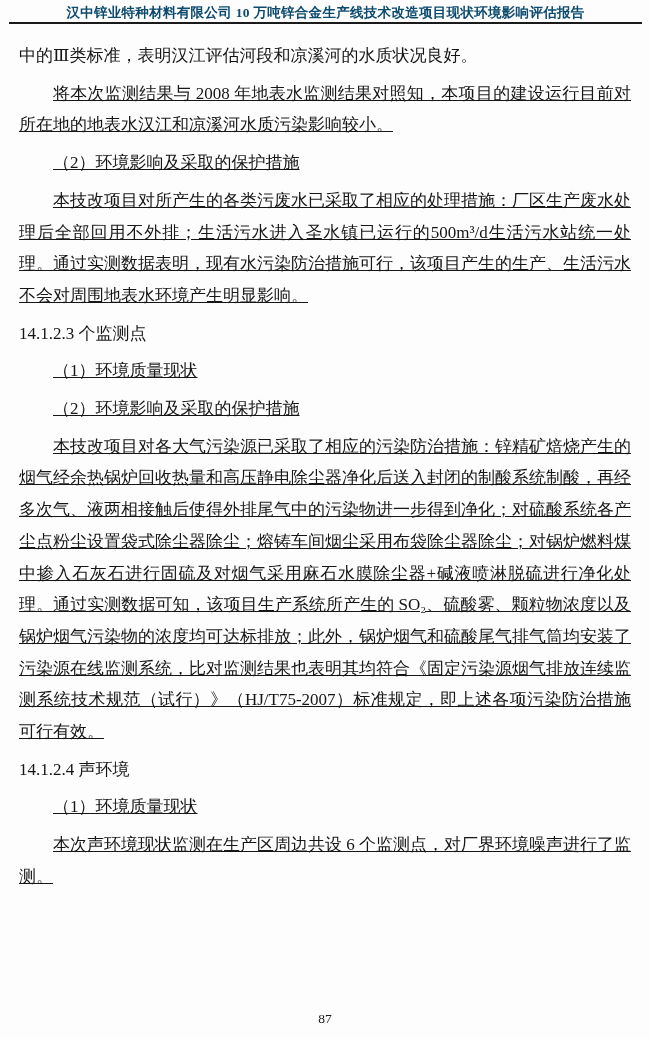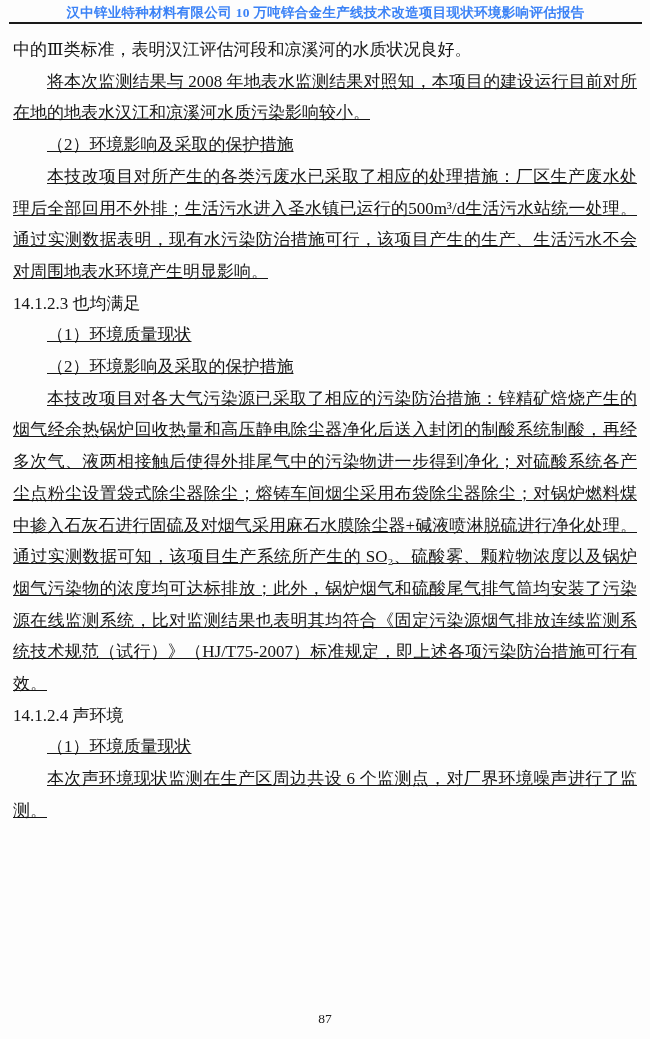--- a/index.html
+++ b/index.html
@@ -20,21 +20,21 @@
   .page-header {
     position: absolute;
     top: 4px;
     left: 9px;
     right: 8px;
     text-align: center;
     font-size: 13.5px;
     line-height: 17px;
     letter-spacing: 0.3px;
     font-weight: bold;
-    color: #3b82f6;
+    color: #0c4a6e;
     padding-bottom: 2px;
   }
   .header-rule {
     position: absolute;
     top: 22px;
     left: 9px;
     right: 8px;
     height: 0;
     border-bottom: 2px solid #1a1a1a;
   }
@@ -42,21 +42,21 @@
     position: absolute;
     top: 34px;
     left: 13px;
     width: 624px;
     font-size: 17px;
     line-height: 31.7px;
     text-align: justify;
     text-justify: inter-character;
   }
   .body-text p {
-    margin: 0;
+    margin: 6px;
     padding: 0;
     word-break: break-all;
   }
   .para-indent { text-indent: 2em; text-decoration: underline; }
   .para-cont   { text-indent: 0; }
   .sec-heading { text-indent: 0; }
   .page-footer {
     position: absolute;
     bottom: 12px;
     left: 0;
@@ -73,21 +73,21 @@
 
   <div class="page-header">汉中锌业特种材料有限公司 10 万吨锌合金生产线技术改造项目现状环境影响评估报告</div>
 
   <div class="header-rule"></div>
 
   <div class="body-text">
     <p class="para-cont">中的Ⅲ类标准，表明汉江评估河段和凉溪河的水质状况良好。</p>
     <p class="para-indent">将本次监测结果与 2008 年地表水监测结果对照知，本项目的建设运行目前对所在地的地表水汉江和凉溪河水质污染影响较小。</p>
     <p class="para-indent">（2）环境影响及采取的保护措施</p>
     <p class="para-indent">本技改项目对所产生的各类污废水已采取了相应的处理措施：厂区生产废水处理后全部回用不外排；生活污水进入圣水镇已运行的500m³/d生活污水站统一处理。通过实测数据表明，现有水污染防治措施可行，该项目产生的生产、生活污水不会对周围地表水环境产生明显影响。</p>
-    <p class="sec-heading">14.1.2.3 也均满足</p>
+    <p class="sec-heading">14.1.2.3 个监测点</p>
     <p class="para-indent">（1）环境质量现状</p>
     <p class="para-indent">（2）环境影响及采取的保护措施</p>
     <p class="para-indent">本技改项目对各大气污染源已采取了相应的污染防治措施：锌精矿焙烧产生的烟气经余热锅炉回收热量和高压静电除尘器净化后送入封闭的制酸系统制酸，再经多次气、液两相接触后使得外排尾气中的污染物进一步得到净化；对硫酸系统各产尘点粉尘设置袋式除尘器除尘；熔铸车间烟尘采用布袋除尘器除尘；对锅炉燃料煤中掺入石灰石进行固硫及对烟气采用麻石水膜除尘器+碱液喷淋脱硫进行净化处理。通过实测数据可知，该项目生产系统所产生的 SO₂、硫酸雾、颗粒物浓度以及锅炉烟气污染物的浓度均可达标排放；此外，锅炉烟气和硫酸尾气排气筒均安装了污染源在线监测系统，比对监测结果也表明其均符合《固定污染源烟气排放连续监测系统技术规范（试行）》（HJ/T75-2007）标准规定，即上述各项污染防治措施可行有效。</p>
     <p class="sec-heading">14.1.2.4 声环境</p>
     <p class="para-indent">（1）环境质量现状</p>
     <p class="para-indent">本次声环境现状监测在生产区周边共设 6 个监测点，对厂界环境噪声进行了监测。</p>
   </div>
 
   <div class="page-footer">87</div>
 

